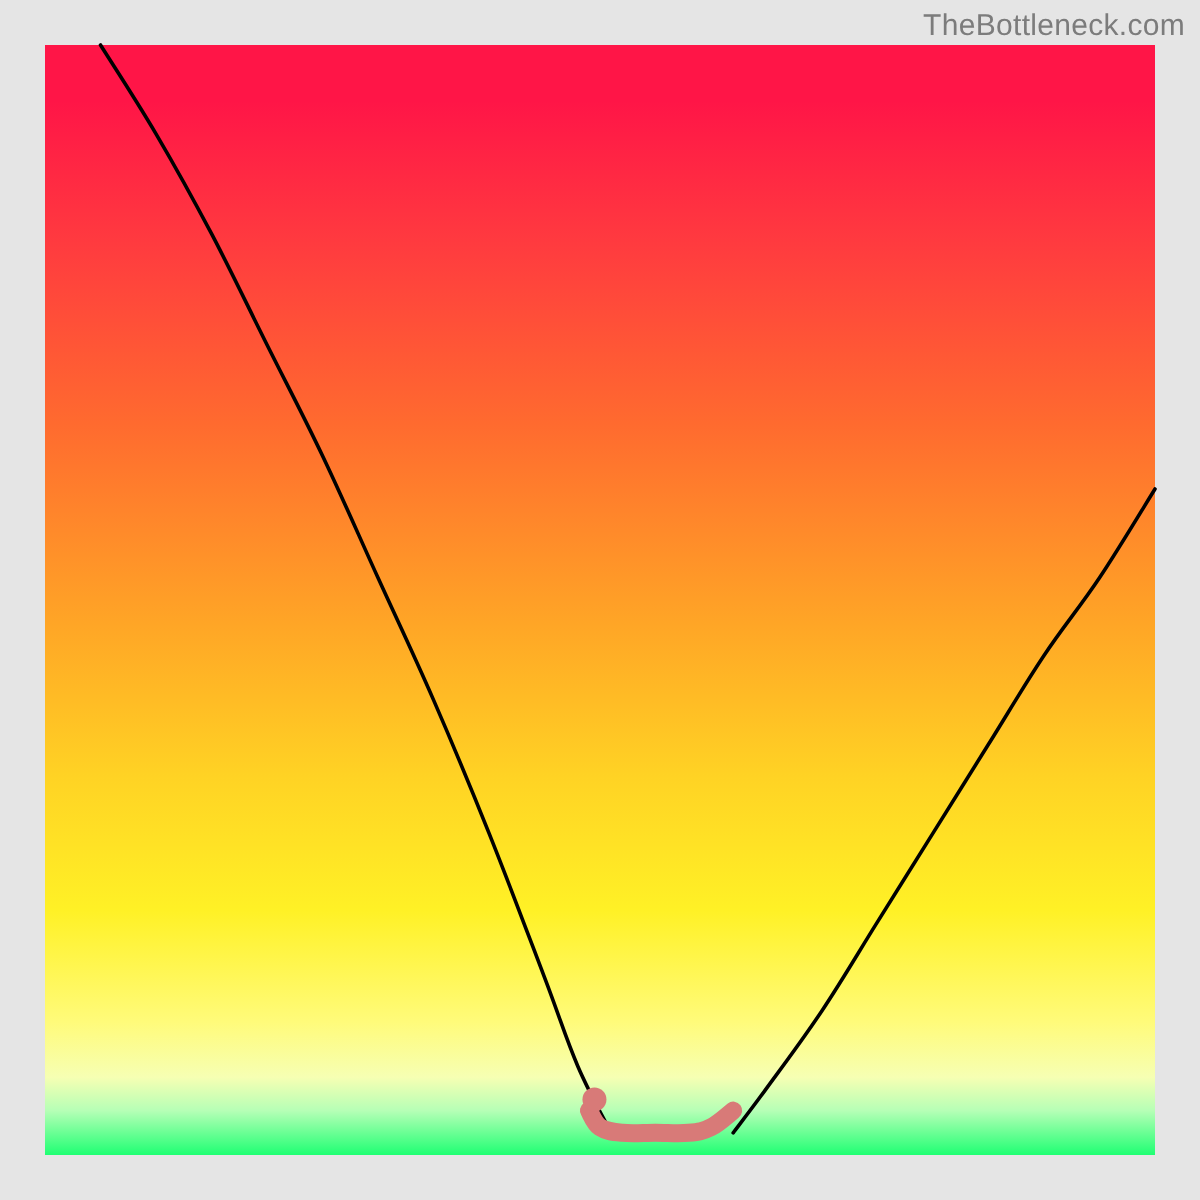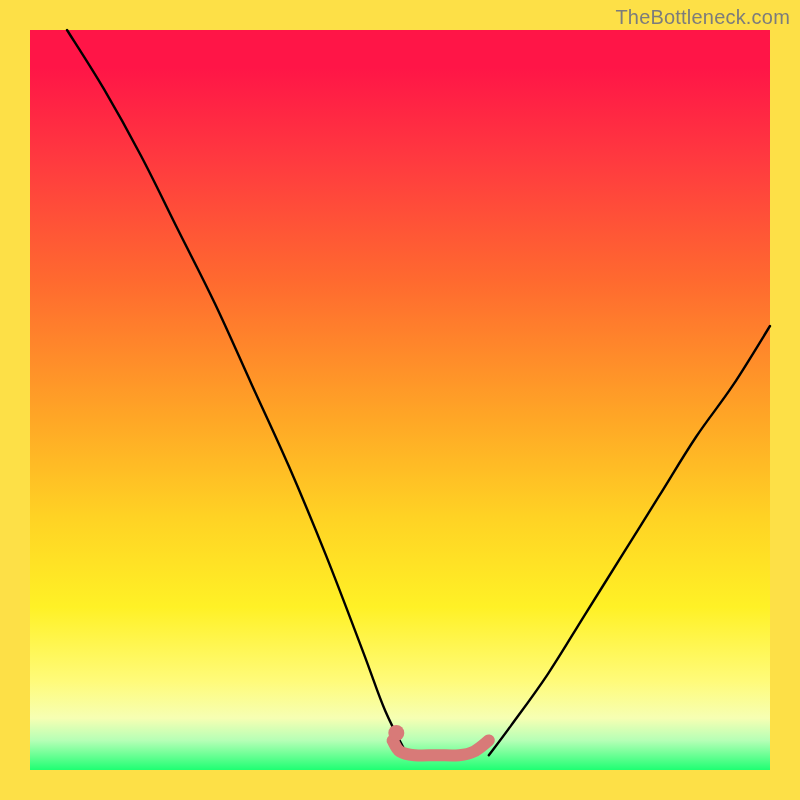--- a/index.html
+++ b/index.html
@@ -10,21 +10,21 @@
     background: #000;
     overflow: hidden;
     font-family: Arial, Helvetica, sans-serif;
   }
   .frame {
     position: absolute;
     left: 0;
     top: 0;
     width: 800px;
     height: 800px;
-    background: #fde047;
+    background: #e5e5e5;
   }
   .plot {
     position: absolute;
     left: 30px;
     top: 30px;
     width: 740px;
     height: 740px;
     
     background: linear-gradient(
       to bottom,

